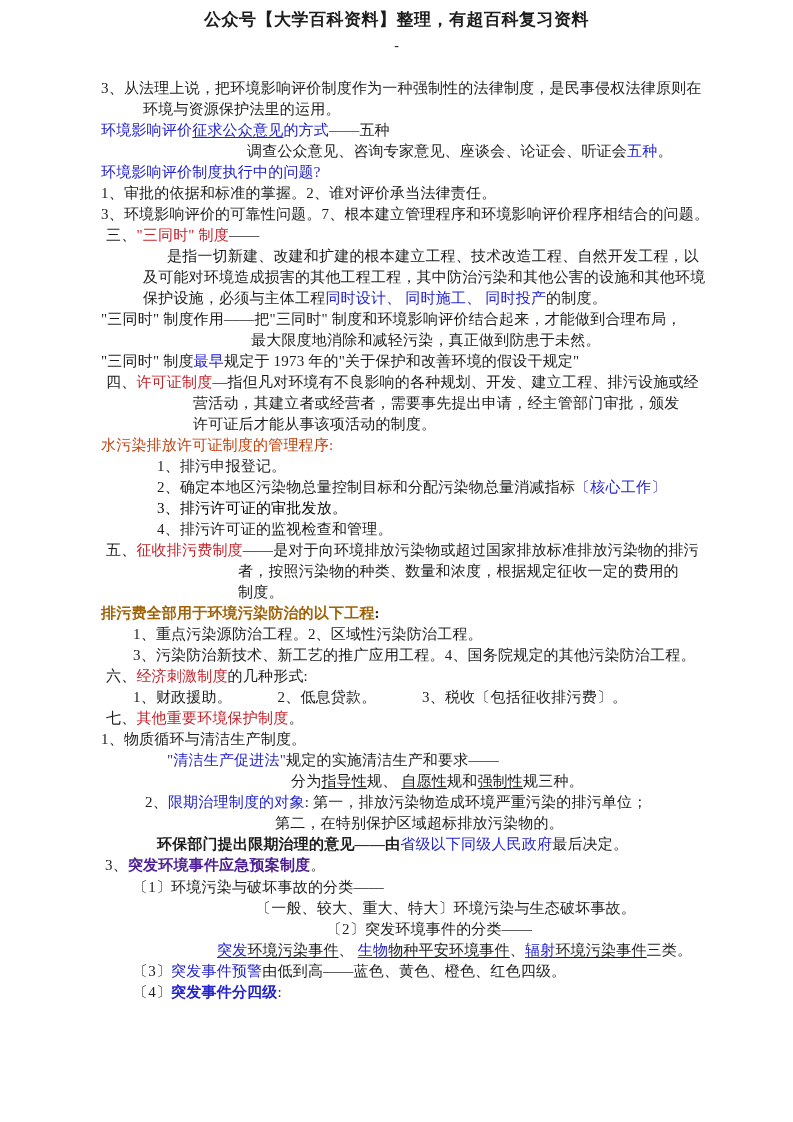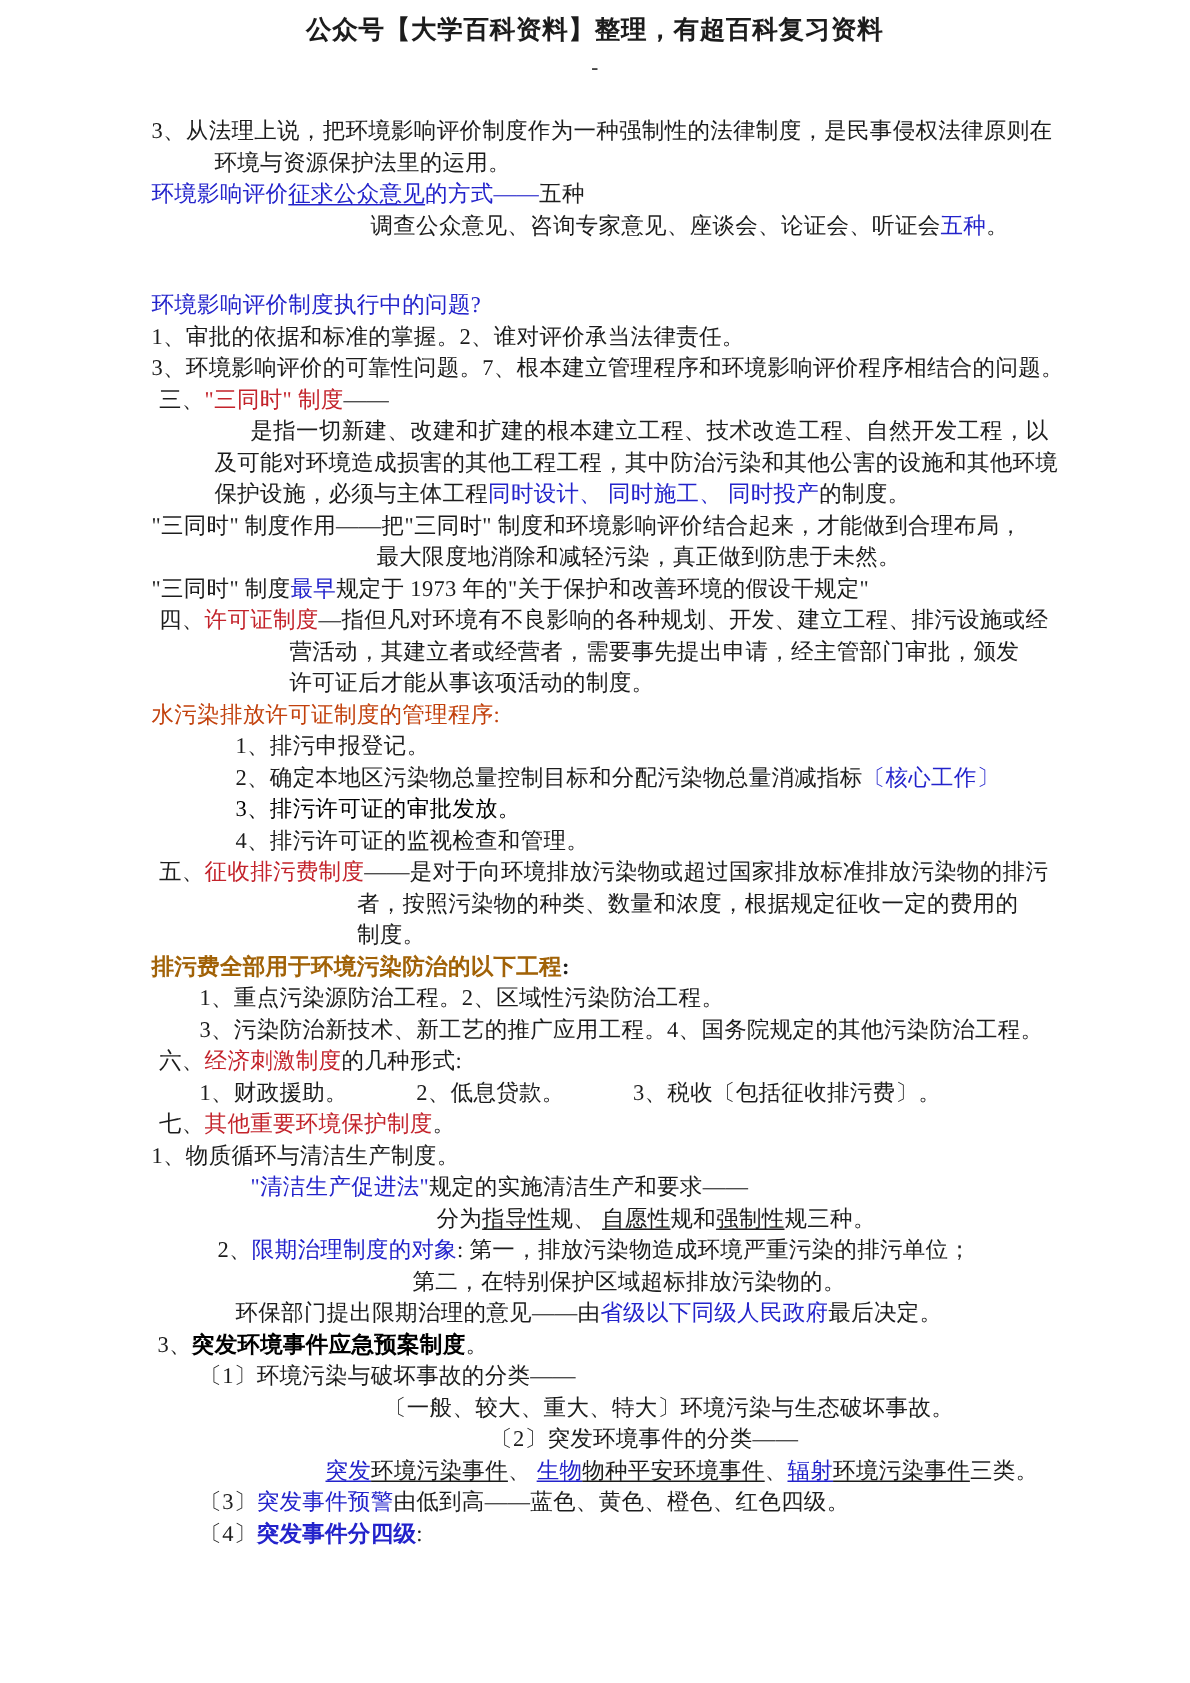--- a/index.html
+++ b/index.html
@@ -33,21 +33,21 @@
 <body>
 
 <div class="page">
   <div class="header-title">公众号【大学百科资料】整理，有超百科复习资料</div>
   <div class="header-dash">-</div>
   <div class="doc-body">
       <div class="line" style="padding-left: 0px;"><span style="color: rgb(28, 28, 28);">3、从法理上说，把环境影响评价制度作为一种强制性的法律制度，是民事侵权法律原则在</span></div>
       <div class="line" style="padding-left: 42px;"><span style="color: rgb(28, 28, 28);">环境与资源保护法里的运用。</span></div>
       <div class="line" style="padding-left: 0px;"><span style="color: rgb(35, 35, 203);">环境影响评价</span><span class="u" style="color: rgb(35, 35, 203);">征求公众意见</span><span style="color: rgb(35, 35, 203);">的方式——</span><span style="color: rgb(28, 28, 28);">五种</span></div>
       <div class="line" style="padding-left: 146px;"><span style="color: rgb(28, 28, 28);">调查公众意见、咨询专家意见、座谈会、论证会、听证会</span><span style="color: rgb(35, 35, 203);">五种</span><span style="color: rgb(28, 28, 28);">。</span></div>
-      <div class="line" style="padding-left: 0px; margin-top: 32px;"><span style="color: rgb(35, 35, 203);">环境影响评价制度执行中的问题?</span></div>
+      <div class="line" style="padding-left: 0px;"><span style="color: rgb(35, 35, 203);">环境影响评价制度执行中的问题?</span></div>
       <div class="line" style="padding-left: 0px;"><span style="color: rgb(28, 28, 28);">1、审批的依据和标准的掌握。2、谁对评价承当法律责任。</span></div>
       <div class="line" style="padding-left: 0px;"><span style="color: rgb(28, 28, 28);">3、环境影响评价的可靠性问题。7、根本建立管理程序和环境影响评价程序相结合的问题。</span></div>
       <div class="line" style="padding-left: 5px;"><span style="color: rgb(28, 28, 28);">三、</span><span style="color: rgb(195, 35, 43);">"三同时" 制度</span><span style="color: rgb(28, 28, 28);">——</span></div>
       <div class="line" style="padding-left: 66px;"><span style="color: rgb(28, 28, 28);">是指一切新建、改建和扩建的根本建立工程、技术改造工程、自然开发工程，以</span></div>
       <div class="line" style="padding-left: 42px;"><span style="color: rgb(28, 28, 28);">及可能对环境造成损害的其他工程工程，其中防治污染和其他公害的设施和其他环境</span></div>
       <div class="line" style="padding-left: 42px;"><span style="color: rgb(28, 28, 28);">保护设施，必须与主体工程</span><span style="color: rgb(35, 35, 203);">同时设计、 同时施工、 同时投产</span><span style="color: rgb(28, 28, 28);">的制度。</span></div>
       <div class="line" style="padding-left: 0px;"><span style="color: rgb(28, 28, 28);">"三同时" 制度作用——把"三同时" 制度和环境影响评价结合起来，才能做到合理布局，</span></div>
       <div class="line" style="padding-left: 150px;"><span style="color: rgb(28, 28, 28);">最大限度地消除和减轻污染，真正做到防患于未然。</span></div>
       <div class="line" style="padding-left: 0px;"><span style="color: rgb(28, 28, 28);">"三同时" 制度</span><span style="color: rgb(35, 35, 203);">最早</span><span style="color: rgb(28, 28, 28);">规定于 1973 年的"关于保护和改善环境的假设干规定"</span></div>
       <div class="line" style="padding-left: 5px;"><span style="color: rgb(28, 28, 28);">四、</span><span style="color: rgb(195, 35, 43);">许可证制度</span><span style="color: rgb(28, 28, 28);">—指但凡对环境有不良影响的各种规划、开发、建立工程、排污设施或经</span></div>
@@ -65,22 +65,22 @@
       <div class="line" style="padding-left: 32px;"><span style="color: rgb(28, 28, 28);">1、重点污染源防治工程。2、区域性污染防治工程。</span></div>
       <div class="line" style="padding-left: 32px;"><span style="color: rgb(28, 28, 28);">3、污染防治新技术、新工艺的推广应用工程。4、国务院规定的其他污染防治工程。</span></div>
       <div class="line" style="padding-left: 5px;"><span style="color: rgb(28, 28, 28);">六、</span><span style="color: rgb(195, 35, 43);">经济刺激制度</span><span style="color: rgb(28, 28, 28);">的几种形式:</span></div>
       <div class="line" style="padding-left: 32px;"><span style="color: rgb(28, 28, 28);">1、财政援助。　　　2、低息贷款。　　　3、税收〔包括征收排污费〕。</span></div>
       <div class="line" style="padding-left: 5px;"><span style="color: rgb(28, 28, 28);">七、</span><span style="color: rgb(195, 35, 43);">其他重要环境保护制度</span><span style="color: rgb(28, 28, 28);">。</span></div>
       <div class="line" style="padding-left: 0px;"><span style="color: rgb(28, 28, 28);">1、物质循环与清洁生产制度。</span></div>
       <div class="line" style="padding-left: 66px;"><span style="color: rgb(35, 35, 203);">"清洁生产促进法"</span><span style="color: rgb(28, 28, 28);">规定的实施清洁生产和要求——</span></div>
       <div class="line" style="padding-left: 190px;"><span style="color: rgb(28, 28, 28);">分为</span><span class="u" style="color: rgb(28, 28, 28);">指导性</span><span style="color: rgb(28, 28, 28);">规、 </span><span class="u" style="color: rgb(28, 28, 28);">自愿性</span><span style="color: rgb(28, 28, 28);">规和</span><span class="u" style="color: rgb(28, 28, 28);">强制性</span><span style="color: rgb(28, 28, 28);">规三种。</span></div>
       <div class="line" style="padding-left: 44px;"><span style="color: rgb(28, 28, 28);">2、</span><span style="color: rgb(35, 35, 203);">限期治理制度的对象</span><span style="color: rgb(28, 28, 28);">: 第一，排放污染物造成环境严重污染的排污单位；</span></div>
       <div class="line" style="padding-left: 174px;"><span style="color: rgb(28, 28, 28);">第二，在特别保护区域超标排放污染物的。</span></div>
-      <div class="line" style="padding-left: 56px;"><span style="color: rgb(28, 28, 28);">环保部门提出限期治理的意见——由</span><span style="color: rgb(35, 35, 203);">省级以下同级人民政府</span><span style="color: rgb(28, 28, 28);">最后决定。</span></div>
-      <div class="line" style="padding-left: 4px;"><span style="color: rgb(28, 28, 28);">3、</span><span class="w" style="color: #000000; font-family: Liberation Mono, monospace;">突发环境事件应急预案制度</span><span style="color: rgb(28, 28, 28);">。</span></div>
+      <div class="line" style="padding-left: 56px;"><span style="color: rgb(28, 28, 28); font-weight: bold;">环保部门提出限期治理的意见——由</span><span style="color: rgb(35, 35, 203);">省级以下同级人民政府</span><span style="color: rgb(28, 28, 28);">最后决定。</span></div>
+      <div class="line" style="padding-left: 4px;"><span style="color: rgb(28, 28, 28);">3、</span><span class="w" style="color: #4c1d95; font-family: Liberation Mono, monospace;">突发环境事件应急预案制度</span><span style="color: rgb(28, 28, 28);">。</span></div>
       <div class="line" style="padding-left: 32px;"><span style="color: rgb(28, 28, 28);">〔1〕环境污染与破坏事故的分类——</span></div>
       <div class="line" style="padding-left: 127px;"><span style="color: rgb(28, 28, 28); margin-left: 28px;">〔一般、较大、重大、特大〕环境污染与生态破坏事故。</span></div>
       <div class="line" style="padding-left: 32px; text-align: center;"><span style="color: rgb(28, 28, 28);">〔2〕突发环境事件的分类——</span></div>
       <div class="line" style="padding-left: 116px;"><span class="u" style="color: rgb(35, 35, 203);">突发</span><span class="u" style="color: rgb(28, 28, 28);">环境污染事件</span><span style="color: rgb(28, 28, 28);">、 </span><span class="u" style="color: rgb(35, 35, 203);">生物</span><span class="u" style="color: rgb(28, 28, 28);">物种平安环境事件</span><span style="color: rgb(28, 28, 28);">、</span><span class="u" style="color: rgb(35, 35, 203);">辐射</span><span class="u" style="color: rgb(28, 28, 28);">环境污染事件</span><span style="color: rgb(28, 28, 28);">三类。</span></div>
       <div class="line" style="padding-left: 32px;"><span style="color: rgb(28, 28, 28);">〔3〕</span><span style="color: rgb(35, 35, 203);">突发事件预警</span><span style="color: rgb(28, 28, 28);">由低到高——蓝色、黄色、橙色、红色四级。</span></div>
       <div class="line" style="padding-left: 32px;"><span style="color: rgb(28, 28, 28);">〔4〕</span><span class="w" style="color: rgb(35, 35, 203);">突发事件分四级</span><span style="color: rgb(28, 28, 28);">:</span></div>
     </div>
 </div>
 
 </body></html>

